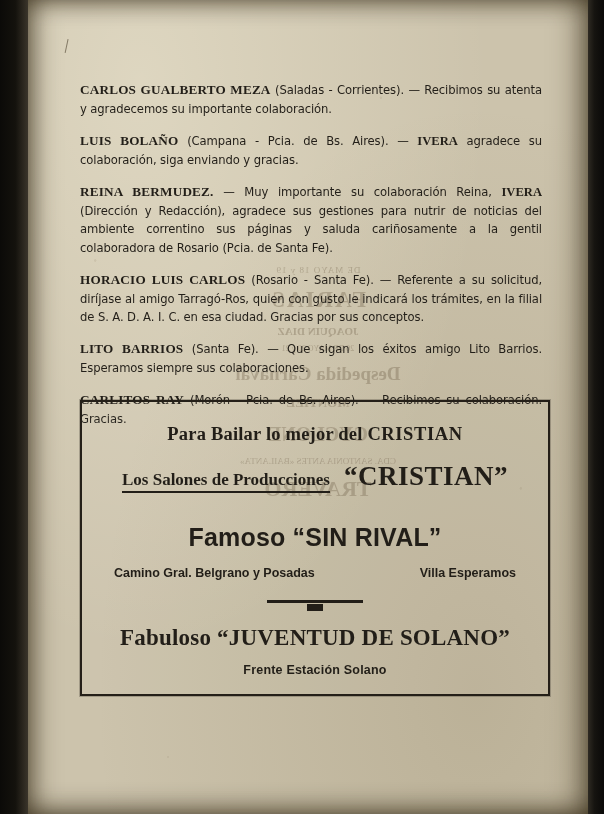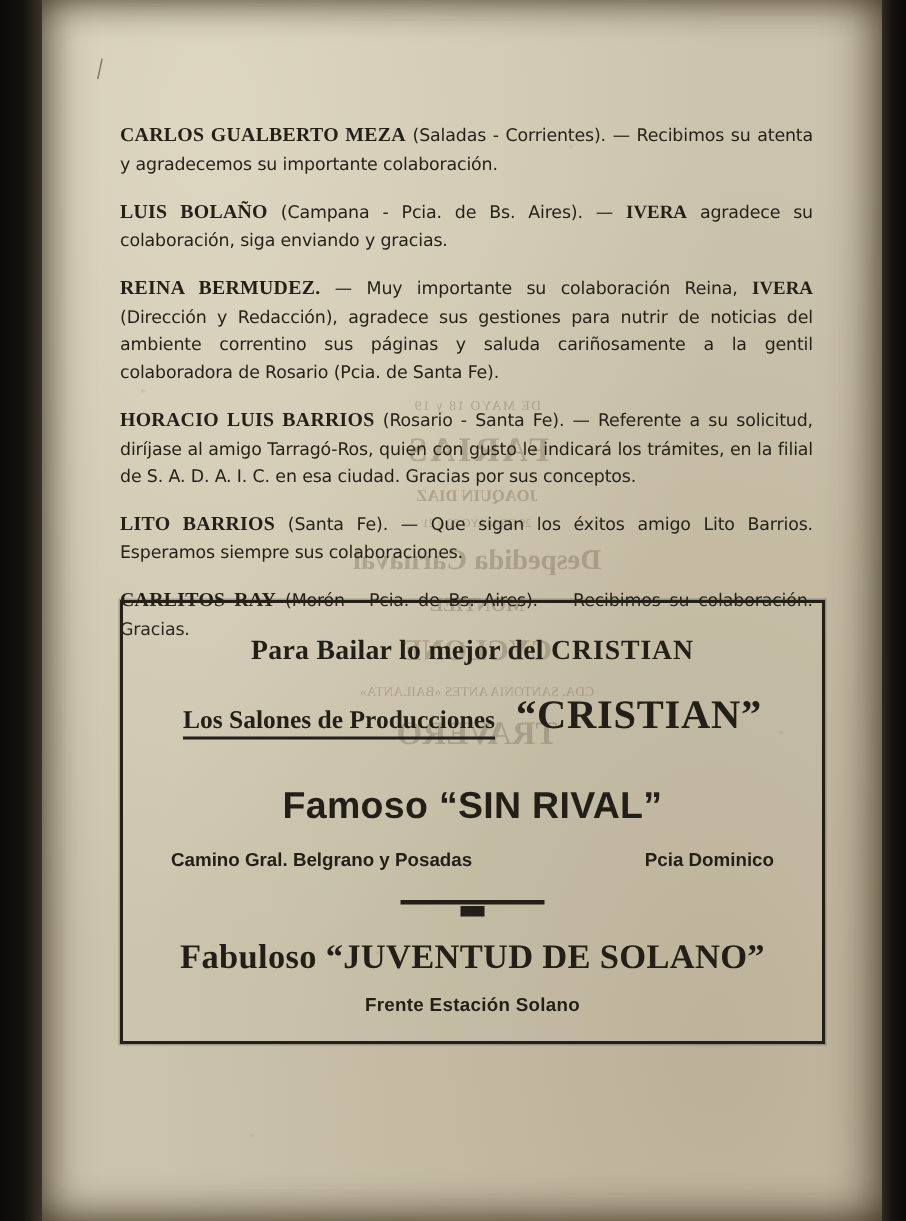--- a/index.html
+++ b/index.html
@@ -267,21 +267,21 @@
 
         <p class="entry">
           <span class="nm">LUIS BOLAÑO</span><span class="bodytext"> (Campana - Pcia. de Bs. Aires). — </span><span class="strong-inline">IVERA</span><span class="bodytext"> agradece su colaboración, siga enviando y gracias.</span>
         </p>
 
         <p class="entry">
           <span class="nm">REINA BERMUDEZ.</span><span class="bodytext"> — Muy importante su colaboración Reina, </span><span class="strong-inline">IVERA</span><span class="bodytext"> (Dirección y Redacción), agradece sus gestiones para nutrir de noticias del ambiente correntino sus páginas y saluda cariñosamente a la gentil colaboradora de Rosario (Pcia. de Santa Fe).</span>
         </p>
 
         <p class="entry">
-          <span class="nm">HORACIO LUIS BARRIOS</span><span class="bodytext"> (Rosario - Santa Fe). — Referente a su solicitud, diríjase al amigo Tarragó-Ros, quien con gusto le indicará los trámites, en la filial de S. A. D. A. I. C. en esa ciudad. Gracias por sus conceptos.</span>
+          <span class="nm">HORACIO LUIS CARLOS</span><span class="bodytext"> (Rosario - Santa Fe). — Referente a su solicitud, diríjase al amigo Tarragó-Ros, quien con gusto le indicará los trámites, en la filial de S. A. D. A. I. C. en esa ciudad. Gracias por sus conceptos.</span>
         </p>
 
         <p class="entry">
           <span class="nm">LITO BARRIOS</span><span class="bodytext"> (Santa Fe). — Que sigan los éxitos amigo Lito Barrios. Esperamos siempre sus colaboraciones.</span>
         </p>
 
         <p class="entry">
           <span class="nm">CARLITOS RAY</span><span class="bodytext"> (Morón - Pcia. de Bs. Aires). — Recibimos su colaboración. Gracias.</span>
         </p>
 
@@ -296,21 +296,21 @@
 
           <div class="ad-l2">
             <span class="salones">Los Salones de Producciones</span>
             <span class="cristian">“CRISTIAN”</span>
           </div>
 
           <div class="ad-l3">Famoso  “SIN RIVAL”</div>
 
           <div class="ad-l4">
             <span>Camino Gral. Belgrano y Posadas</span>
-            <span>Pcia Dominico</span>
+            <span>Villa Esperamos</span>
           </div>
 
           <div class="ad-sep"></div>
 
           <div class="ad-l5">Fabuloso  “JUVENTUD DE SOLANO”</div>
           <div class="ad-l6">Frente Estación Solano</div>
 
         </div>
       </div>
 

